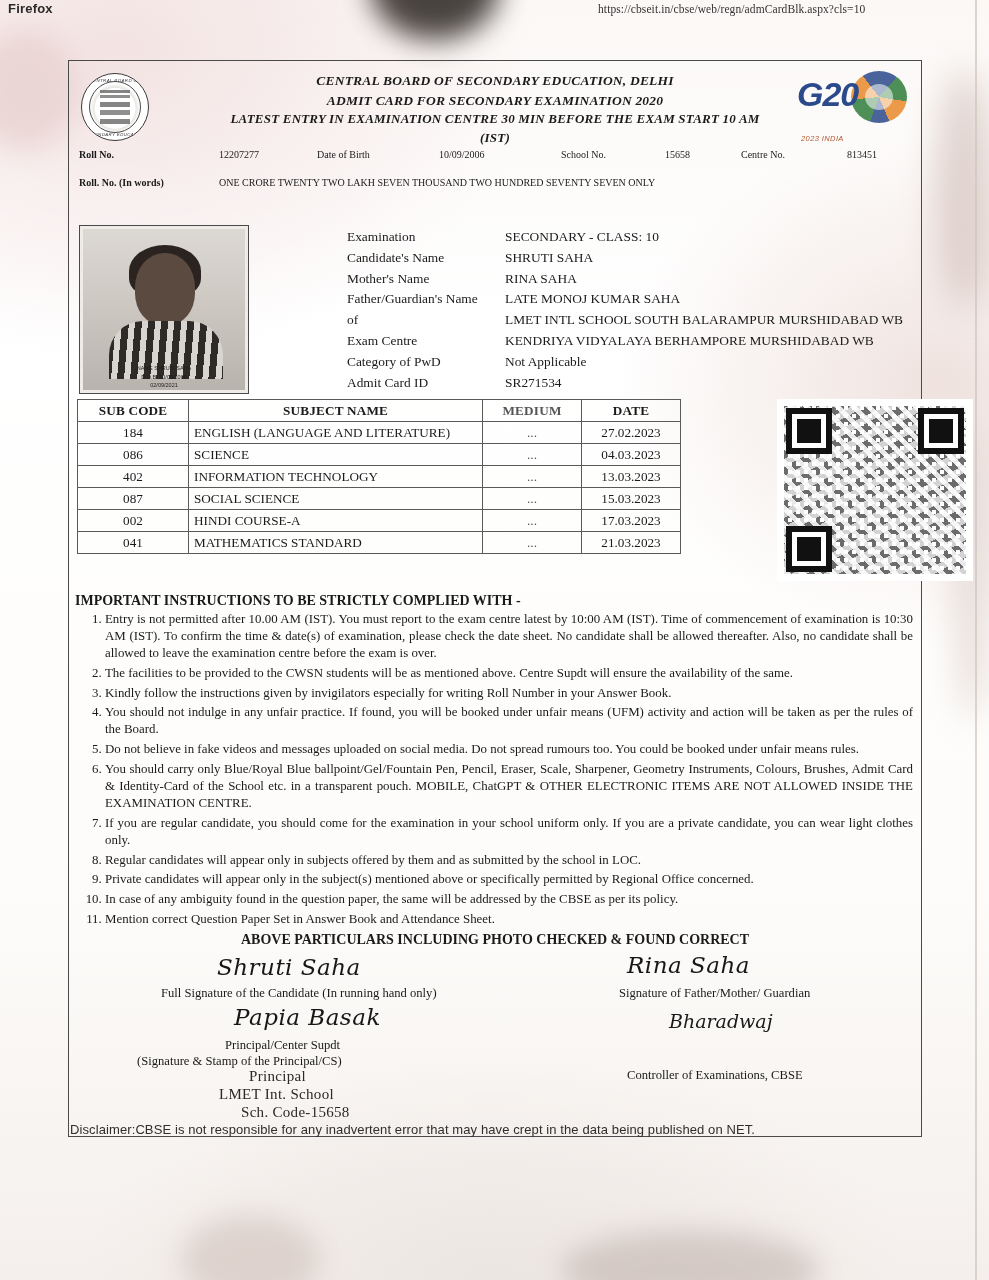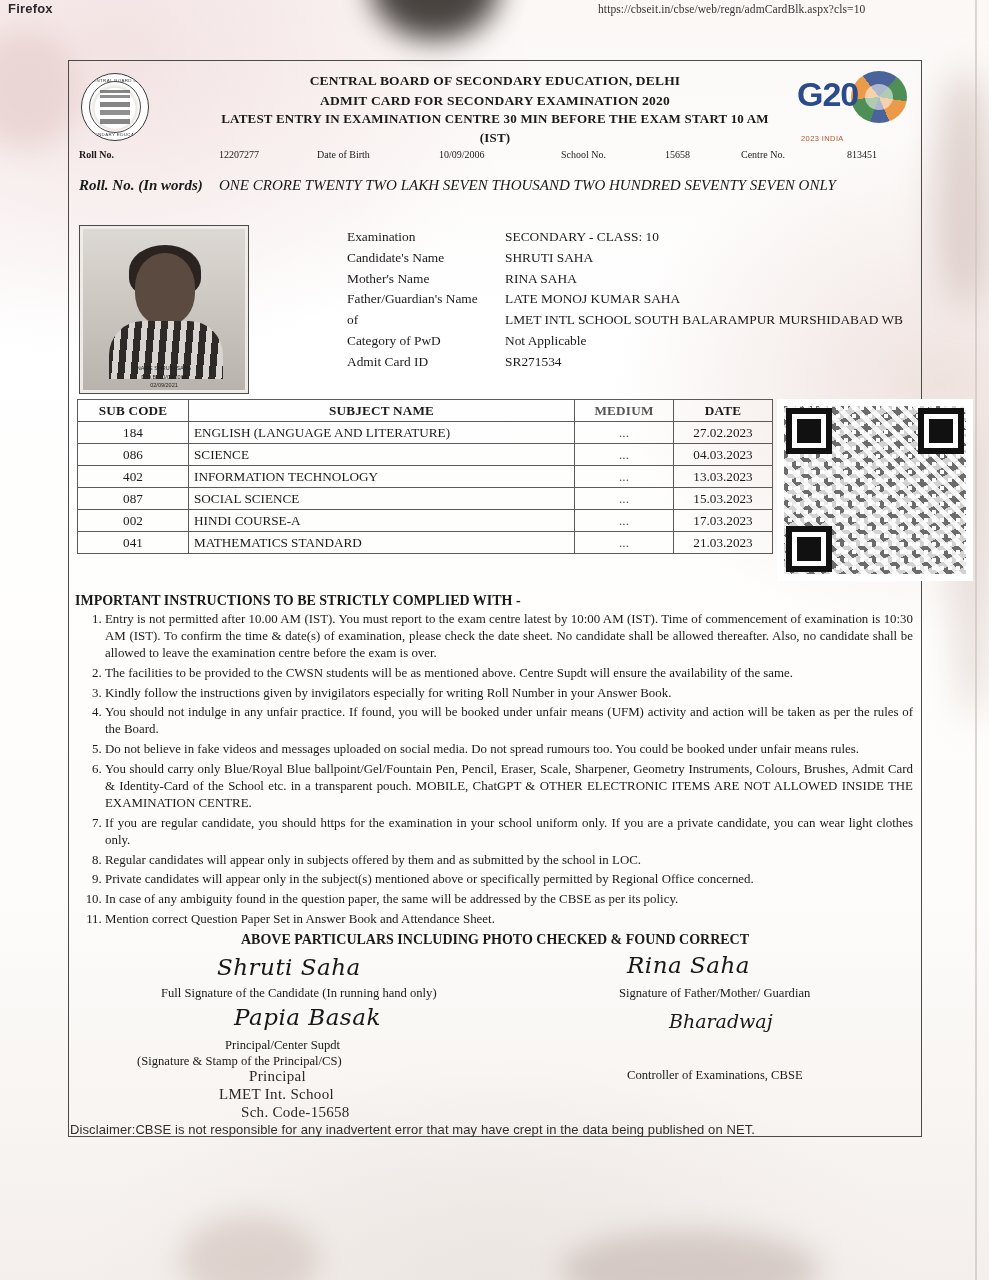--- a/index.html
+++ b/index.html
@@ -67,20 +67,21 @@
     position: absolute;
     left: 68px; top: 60px;
     width: 852px; height: 1075px;
     border: 1.5px solid #4a4a4a;
     background: transparent;
   }
 
   .hdr {
     position: relative;
     height: 88px;
+    font-style: italic;
   }
   .hdr-lines {
     position: absolute; left: 0; right: 0; top: 10px;
     text-align: center;
     font-weight: 700;
     font-size: 13.5px;
     letter-spacing: .2px;
     line-height: 1.45;
   }
   .hdr-lines .l3 { font-size: 13px; }
@@ -148,22 +149,21 @@
   .rollrow {
     position: relative;
     height: 28px;
     font-size: 10px;
   }
   .rollrow .lbl { position: absolute; font-weight: 700; }
   .rollrow .val { position: absolute; }
   .rollwords {
     position: relative;
     height: 24px;
-    font-size: 15px;
-    font-style: italic;
+    font-size: 10px;
   }
   .rollwords .lbl { position: absolute; left: 10px; top: 0; font-weight: 700; }
   .rollwords .val { position: absolute; left: 150px; top: 0; text-align: right; }
 
   
   .detail-wrap {
     position: relative;
     height: 178px;
     margin-top: 20px;
   }
@@ -211,21 +211,21 @@
   .frow .fl { position: absolute; left: 0; top: 0; }
   .frow .fv { position: absolute; left: 158px; top: 0; }
 
   
   .subj-wrap {
     position: relative;
     height: 192px;
   }
   table.subjects {
     position: absolute; left: 8px; top: 0;
-    width: 696px;
+    width: 604px;
     border-collapse: collapse;
     font-size: 13.2px;
   }
   table.subjects th, table.subjects td {
     border: 1.1px solid #5a5a5a;
     padding: 1px 5px;
     height: 19px;
   }
   table.subjects th {
     font-weight: 700;
@@ -420,20 +420,24 @@
       </div>
       <div class="frow">
         <span class="fl">Father/Guardian's Name</span>
         <span class="fv">LATE MONOJ KUMAR SAHA</span>
       </div>
       <div class="frow">
         <span class="fl">of</span>
         <span class="fv">LMET INTL SCHOOL SOUTH BALARAMPUR MURSHIDABAD WB</span>
       </div>
       <div class="frow">
+        <span class="fl">Exam Centre</span>
+        <span class="fv">KENDRIYA VIDYALAYA BERHAMPORE MURSHIDABAD WB</span>
+      </div>
+      <div class="frow">
         <span class="fl">Category of PwD</span>
         <span class="fv">Not Applicable</span>
       </div>
       <div class="frow">
         <span class="fl">Admit Card ID</span>
         <span class="fv">SR271534</span>
       </div>
     </div>
   </div>
 
@@ -497,21 +501,21 @@
   </div>
 
   <div class="instr-title">IMPORTANT INSTRUCTIONS TO BE STRICTLY COMPLIED WITH -</div>
   <ol class="instructions">
     <li>Entry is not permitted after 10.00 AM (IST). You must report to the exam centre latest by 10:00 AM (IST). Time of commencement of examination is 10:30 AM (IST). To confirm the time &amp; date(s) of examination, please check the date sheet. No candidate shall be allowed thereafter. Also, no candidate shall be allowed to leave the examination centre before the exam is over.</li>
     <li>The facilities to be provided to the CWSN students will be as mentioned above. Centre Supdt will ensure the availability of the same.</li>
     <li>Kindly follow the instructions given by invigilators especially for writing Roll Number in your Answer Book.</li>
     <li>You should not indulge in any unfair practice. If found, you will be booked under unfair means (UFM) activity and action will be taken as per the rules of the Board.</li>
     <li>Do not believe in fake videos and messages uploaded on social media. Do not spread rumours too. You could be booked under unfair means rules.</li>
     <li>You should carry only Blue/Royal Blue ballpoint/Gel/Fountain Pen, Pencil, Eraser, Scale, Sharpener, Geometry Instruments, Colours, Brushes, Admit Card &amp; Identity-Card of the School etc. in a transparent pouch. MOBILE, ChatGPT &amp; OTHER ELECTRONIC ITEMS ARE NOT ALLOWED INSIDE THE EXAMINATION CENTRE.</li>
-    <li>If you are regular candidate, you should https for the examination in your school uniform only. If you are a private candidate, you can wear light clothes only.</li>
+    <li>If you are regular candidate, you should come for the examination in your school uniform only. If you are a private candidate, you can wear light clothes only.</li>
     <li>Regular candidates will appear only in subjects offered by them and as submitted by the school in LOC.</li>
     <li>Private candidates will appear only in the subject(s) mentioned above or specifically permitted by Regional Office concerned.</li>
     <li>In case of any ambiguity found in the question paper, the same will be addressed by the CBSE as per its policy.</li>
     <li>Mention correct Question Paper Set in Answer Book and Attendance Sheet.</li>
   </ol>
 
   <div class="particulars">ABOVE PARTICULARS INCLUDING PHOTO CHECKED &amp; FOUND CORRECT</div>
 
   <div class="sign-area">
     <div class="sig-script" style="left:148px; top:6px;">Shruti Saha</div>

